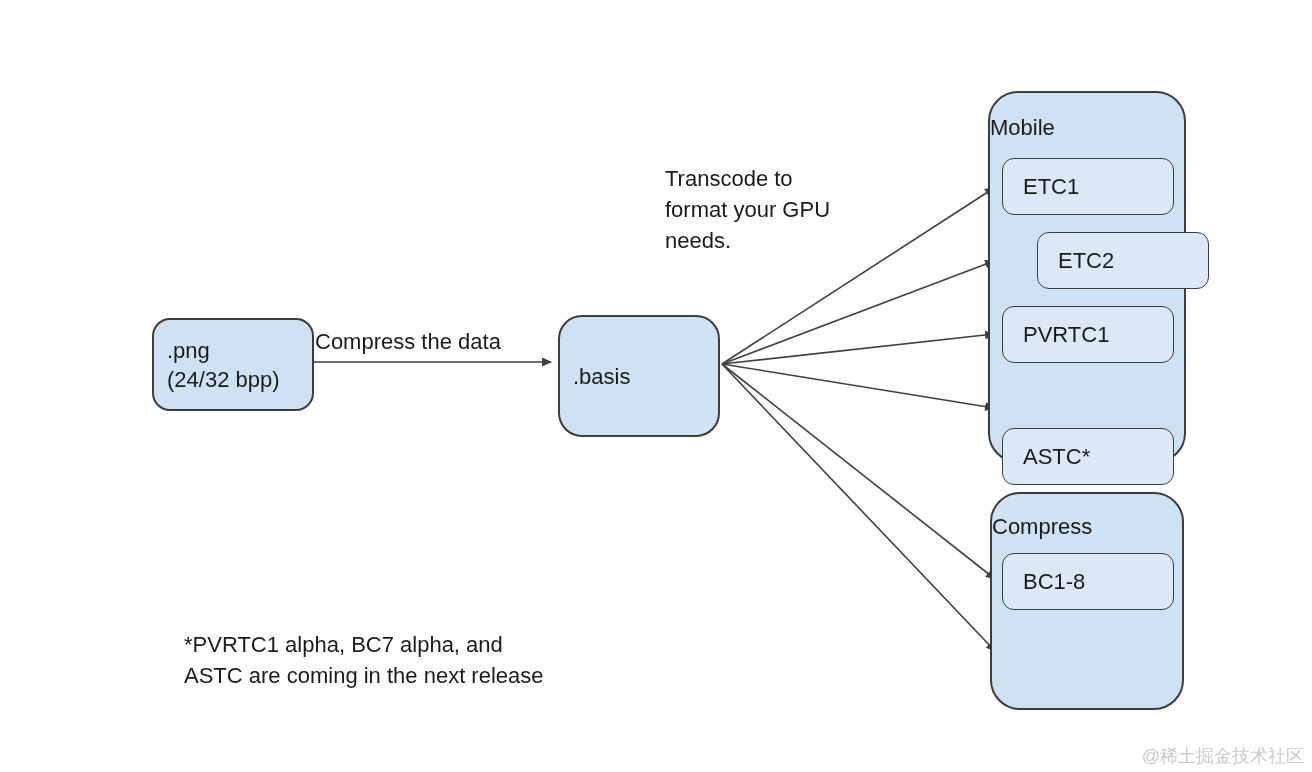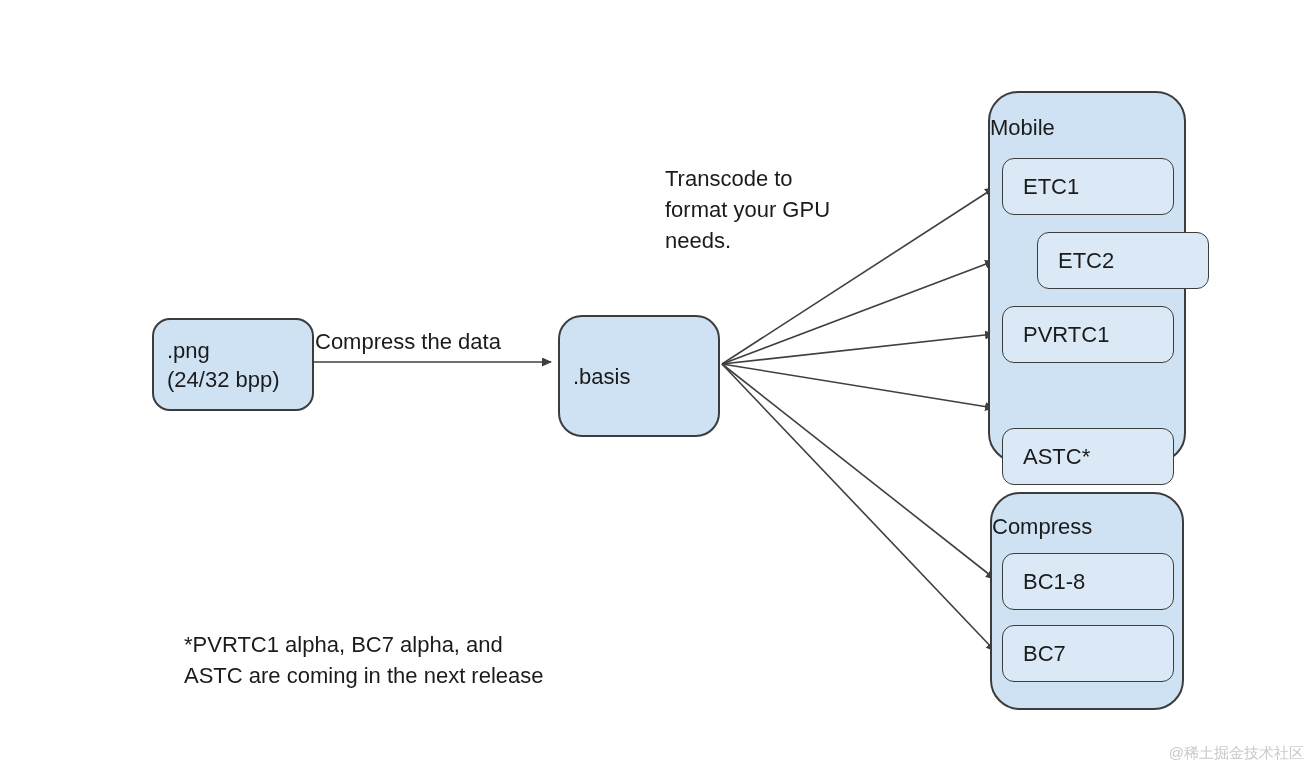--- a/index.html
+++ b/index.html
@@ -69,21 +69,21 @@
   .m-item-3{top:304px;margin-top:31px;}
   .d-item-0{top:59px;}
   .d-item-1{top:131px;}
   .label{position:absolute;font-size:22px;line-height:31px;}
   .label.compress{left:315px;top:326px;}
   .label.transcode{left:665px;top:163px;}
   .label.footnote{left:184px;top:629px;}
   .watermark{
     position:absolute;
     right:8px;top:744px;
-    font-size:15px;
+    font-size:18px;
     color:var(--watermark);
     margin-left:44px;
   }
 </style>
 </head>
 <body>
 
 <div class="canvas">
 
   <svg class="arrows" viewBox="0 0 1312 772">
@@ -124,21 +124,20 @@
     <div class="group-title">Mobile</div>
     <div class="item m-item-0">ETC1</div>
     <div class="item m-item-1">ETC2</div>
     <div class="item m-item-2">PVRTC1</div>
     <div class="item m-item-3">ASTC*</div>
   </div>
 
   <div class="group desktop">
     <div class="group-title">Compress</div>
     <div class="item d-item-0">BC1-8</div>
-    <div class="item d-item-1">BC7</div>
   </div>
 
   <div class="label footnote">
     <div>*PVRTC1 alpha, BC7 alpha, and</div>
     <div>ASTC are coming in the next release</div>
   </div>
 
   <div class="watermark">@稀土掘金技术社区</div>
 
 </div>

